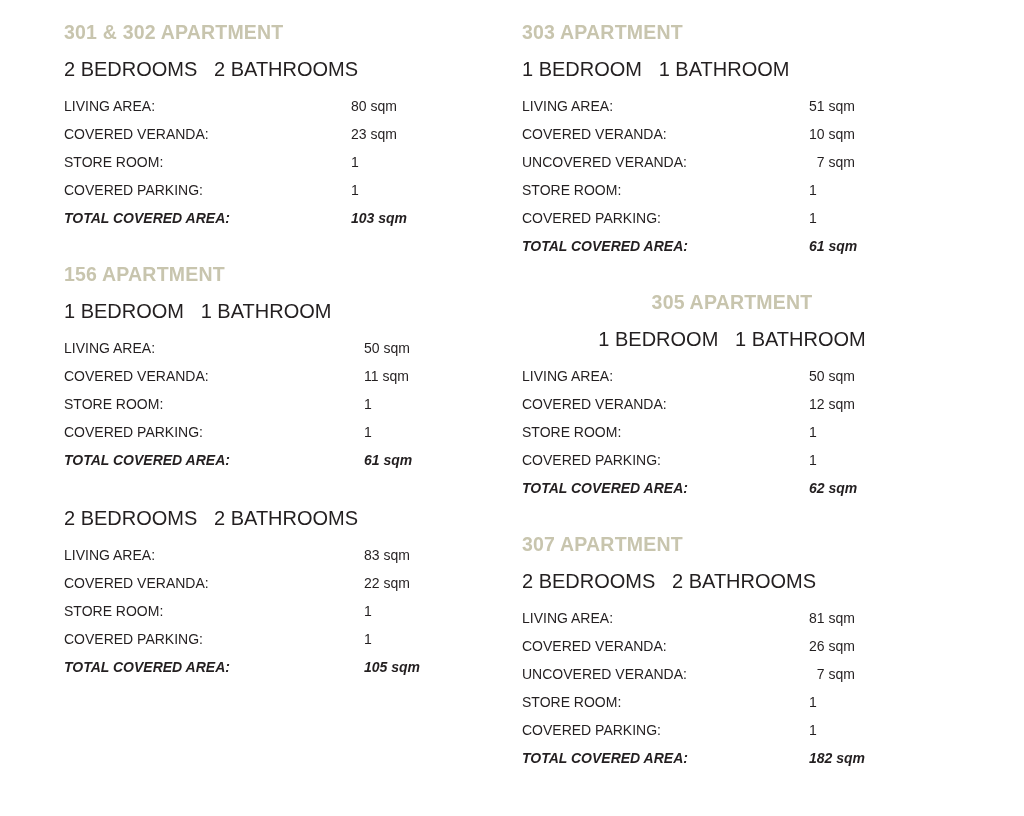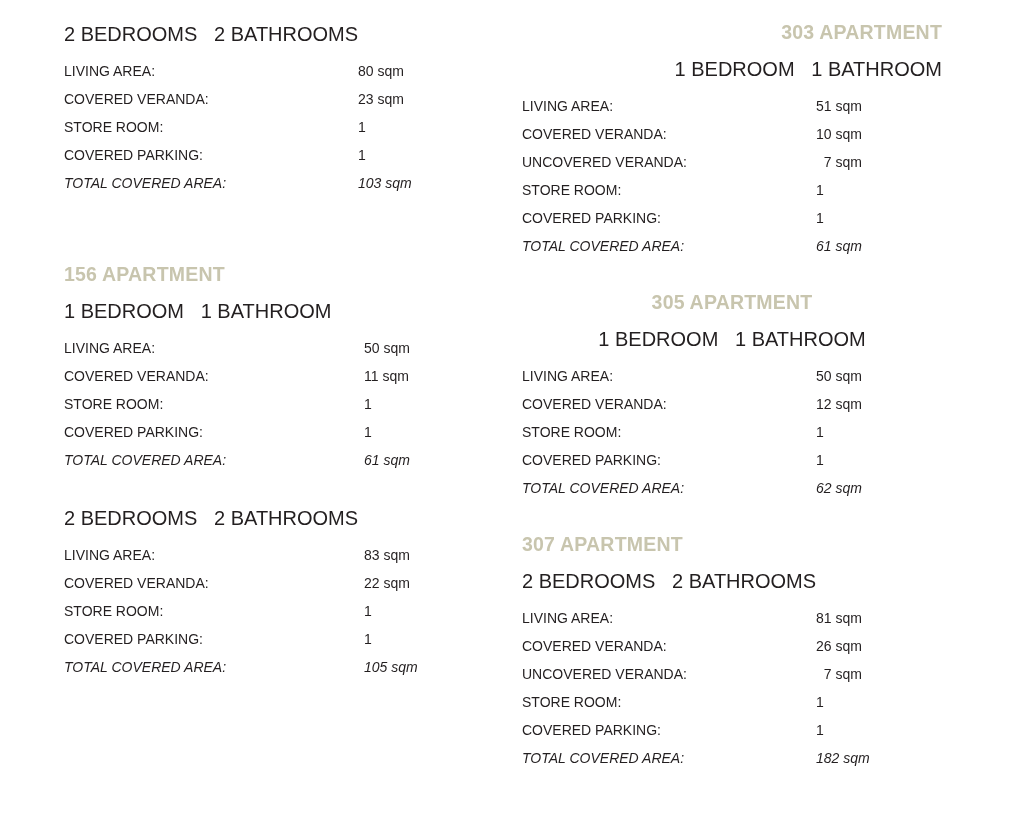--- a/index.html
+++ b/index.html
@@ -65,35 +65,36 @@
     top: 0;
     white-space: nowrap;
   }
   .spec-value {
     position: absolute;
     top: 0;
     white-space: pre;
   }
   .spec-row.total .spec-label,
   .spec-row.total .spec-value {
-    font-weight: normal;
+    font-weight: bold;
     font-style: italic;
   }
   
-  .vcol-305 { left: 294px; }
+  .vcol-305 { left: 287px; }
   .vcol-300 { left: 300px; }
 </style>
 </head>
 <body>
 
 <div class="page">
 
   <div class="column col-left">
 
     <div class="apartment-block" style="top: 22px;">
+      <div class="apt-title">301 &amp; 302 APARTMENT</div>
       <div class="apt-rooms">2 BEDROOMS   2 BATHROOMS</div>
       <div class="spec-row">
         <span class="spec-label">LIVING AREA:</span>
         <span class="spec-value vcol-305">80 sqm</span>
       </div>
       <div class="spec-row">
         <span class="spec-label">COVERED VERANDA:</span>
         <span class="spec-value vcol-305">23 sqm</span>
       </div>
       <div class="spec-row">
@@ -156,21 +157,21 @@
       <div class="spec-row total">
         <span class="spec-label">TOTAL COVERED AREA:</span>
         <span class="spec-value vcol-300">105 sqm</span>
       </div>
     </div>
 
   </div>
 
   <div class="column col-right">
 
-    <div class="apartment-block" style="top: 22px; text-align: right;">
+    <div class="apartment-block" style="top: 22px;">
       <div class="apt-title">303 APARTMENT</div>
       <div class="apt-rooms">1 BEDROOM   1 BATHROOM</div>
       <div class="spec-row">
         <span class="spec-label">LIVING AREA:</span>
         <span class="spec-value vcol-305">51 sqm</span>
       </div>
       <div class="spec-row">
         <span class="spec-label">COVERED VERANDA:</span>
         <span class="spec-value vcol-305">10 sqm</span>
       </div>

